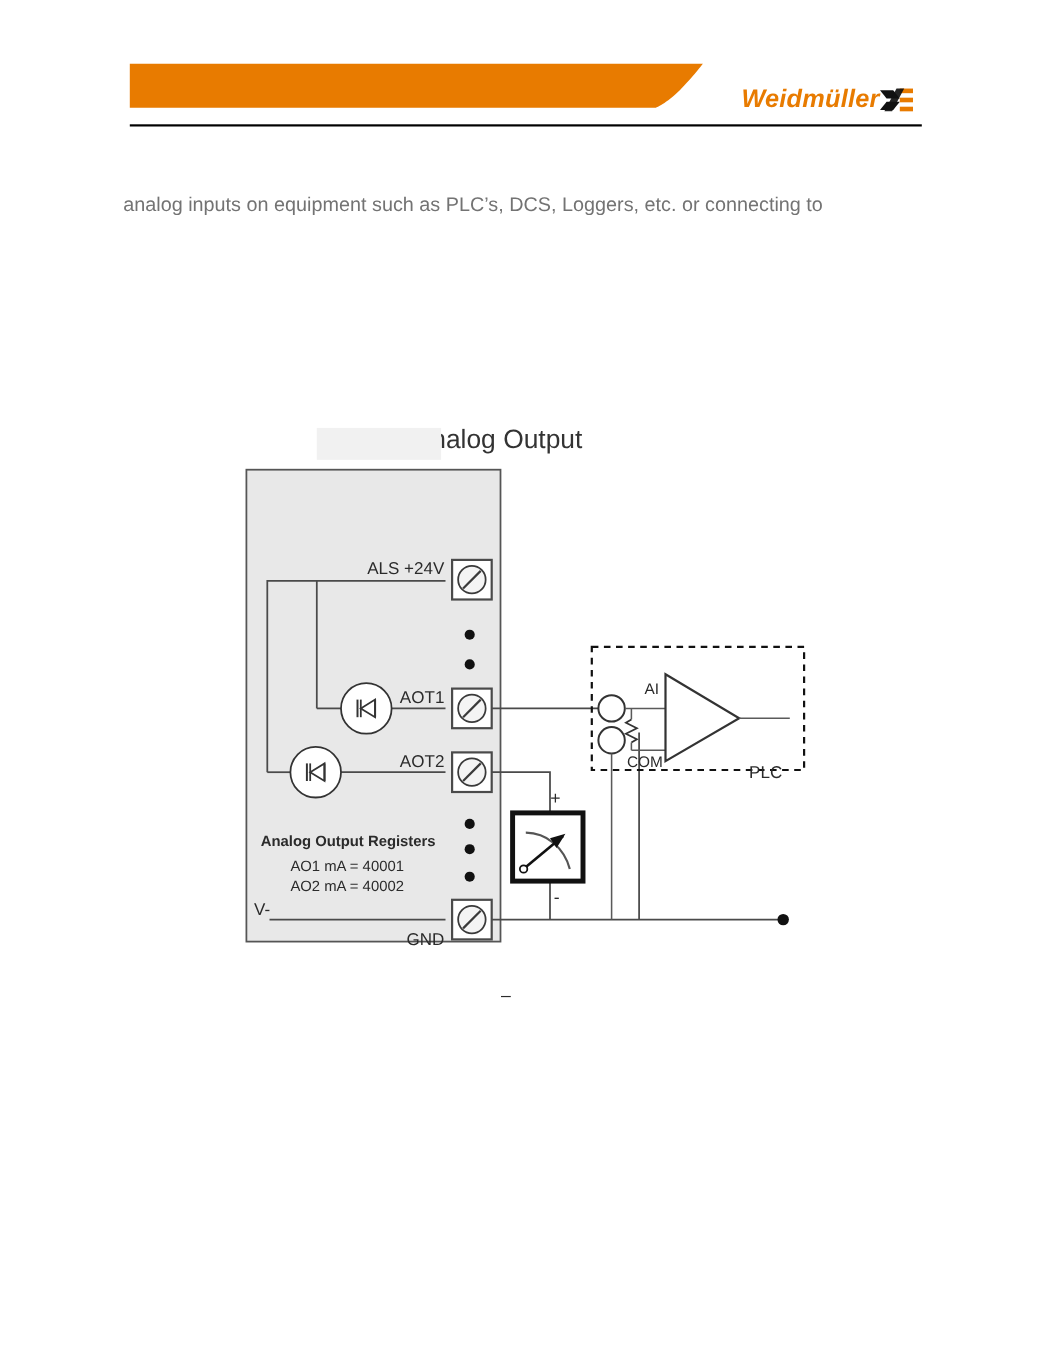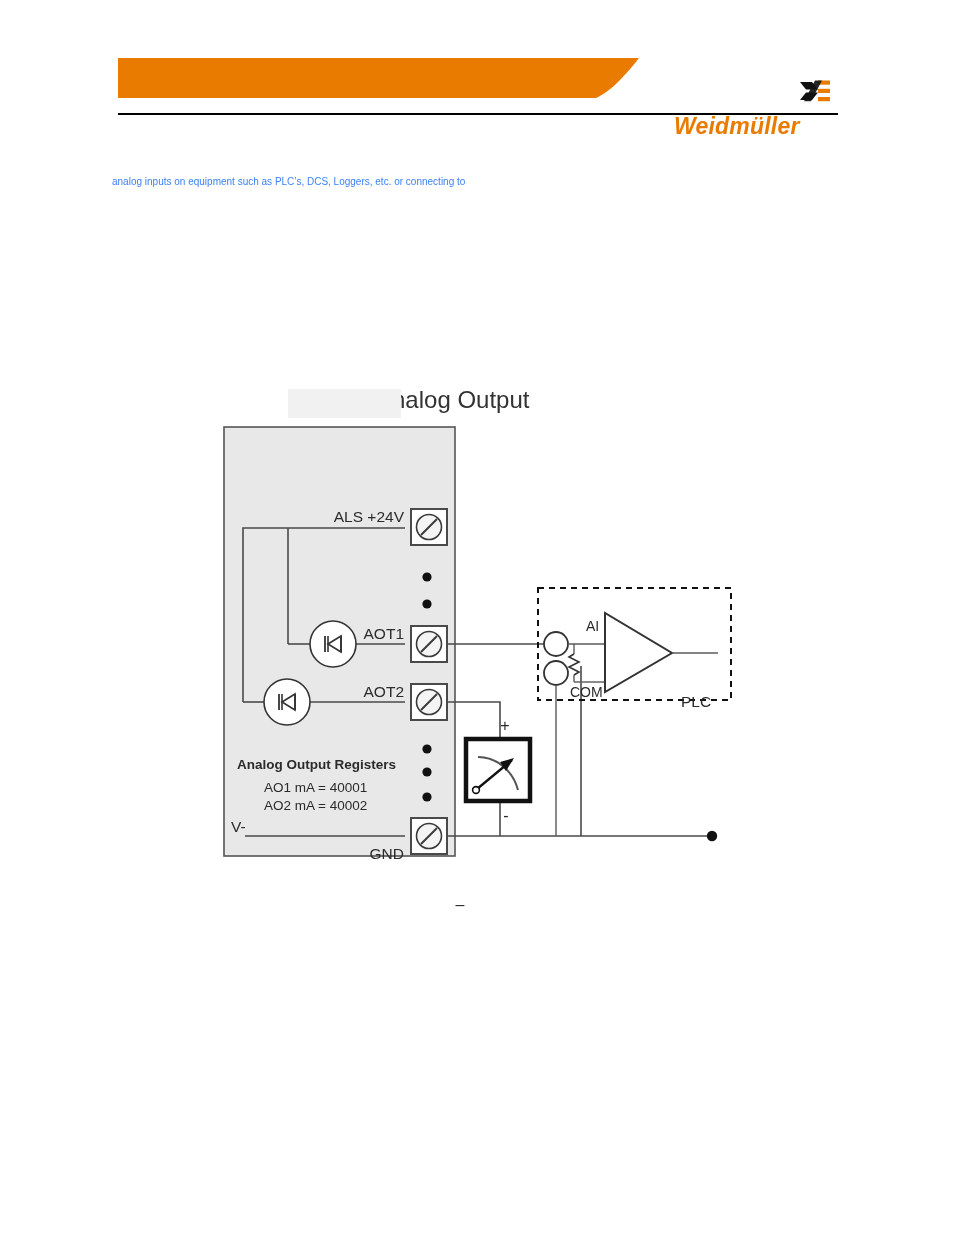--- a/index.html
+++ b/index.html
@@ -33,35 +33,34 @@
     position: absolute;
     left: 674px;
     top: 76px;
     font-family: "Liberation Sans", sans-serif;
     font-weight: bold;
     font-style: italic;
     font-size: 23px;
     letter-spacing: 0.2px;
     color: #E87B00;
     white-space: nowrap;
-    margin-top: 37px;
   }
   .brand-mark {
     position: absolute;
     left: 798px;
     top: 79px;
   }
 
   
   .body-paragraph {
     position: absolute;
     left: 112px;
     top: 176px;
-    font-size: 10px;
-    color: #3b82f6;
+    font-size: 18px;
+    color: #737373;
     white-space: nowrap;
   }
 
   
   .figure-wrap {
     position: absolute;
     left: 0;
     top: 370px;
     width: 954px;
     height: 560px;

